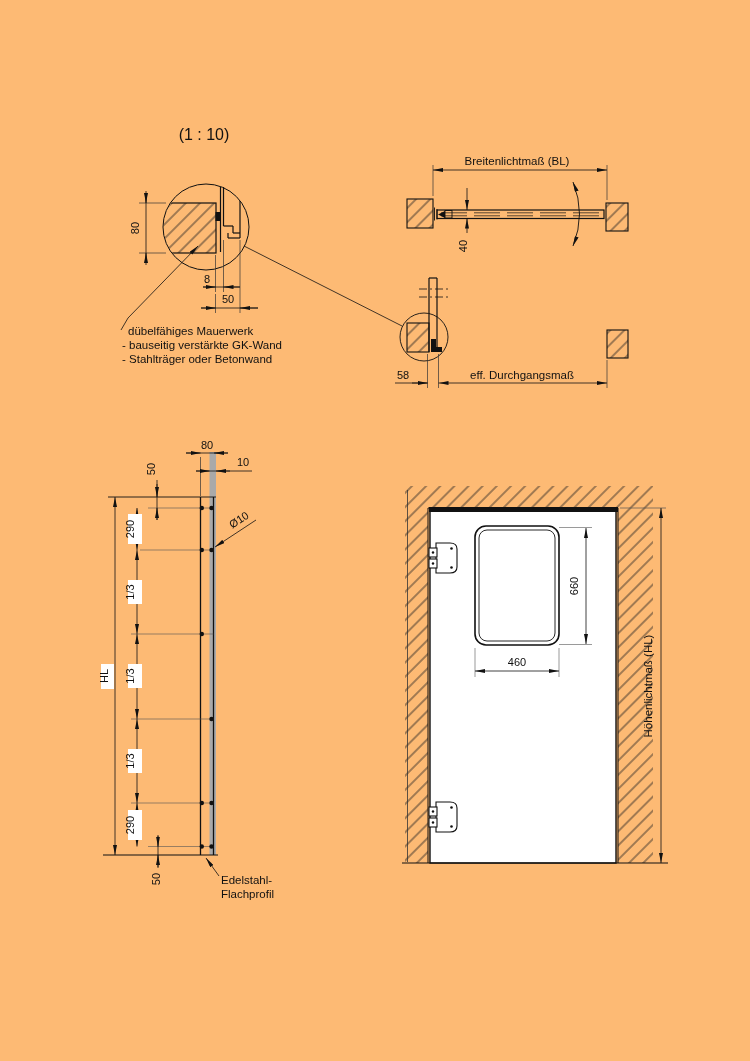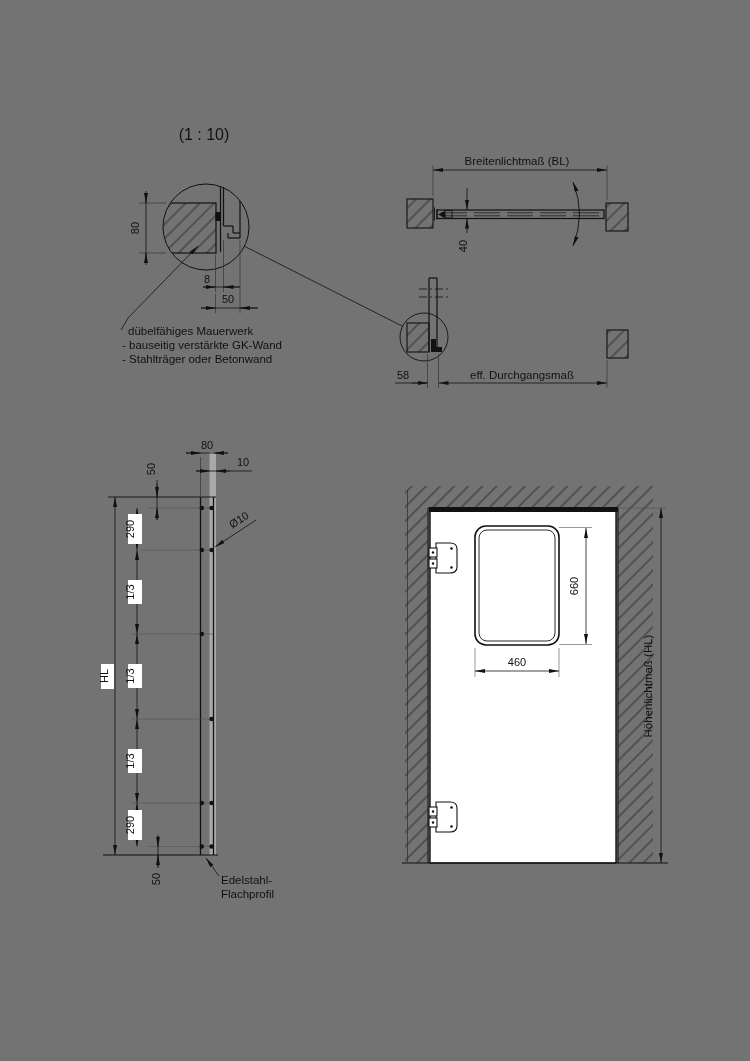--- a/index.html
+++ b/index.html
@@ -1,16 +1,16 @@
 <!DOCTYPE html>
 <html><head>
 <meta charset="utf-8">
 <style>
   html,body{margin:0;padding:0;background:#fff;}
-  .page{position:relative;width:750px;height:1061px;background:#737373;overflow:hidden;
+  .page{position:relative;width:750px;height:1061px;background:#fdba74;overflow:hidden;
         font-family:"Liberation Sans", sans-serif;}
   svg{display:block;}
   text{fill:#111;font-family:"Liberation Sans", sans-serif;}
   .dim{font-size:11px;}
   .lbl{font-size:11.5px;}
   .scale{font-size:16px;}
 </style>
 </head>
 <body>
 

